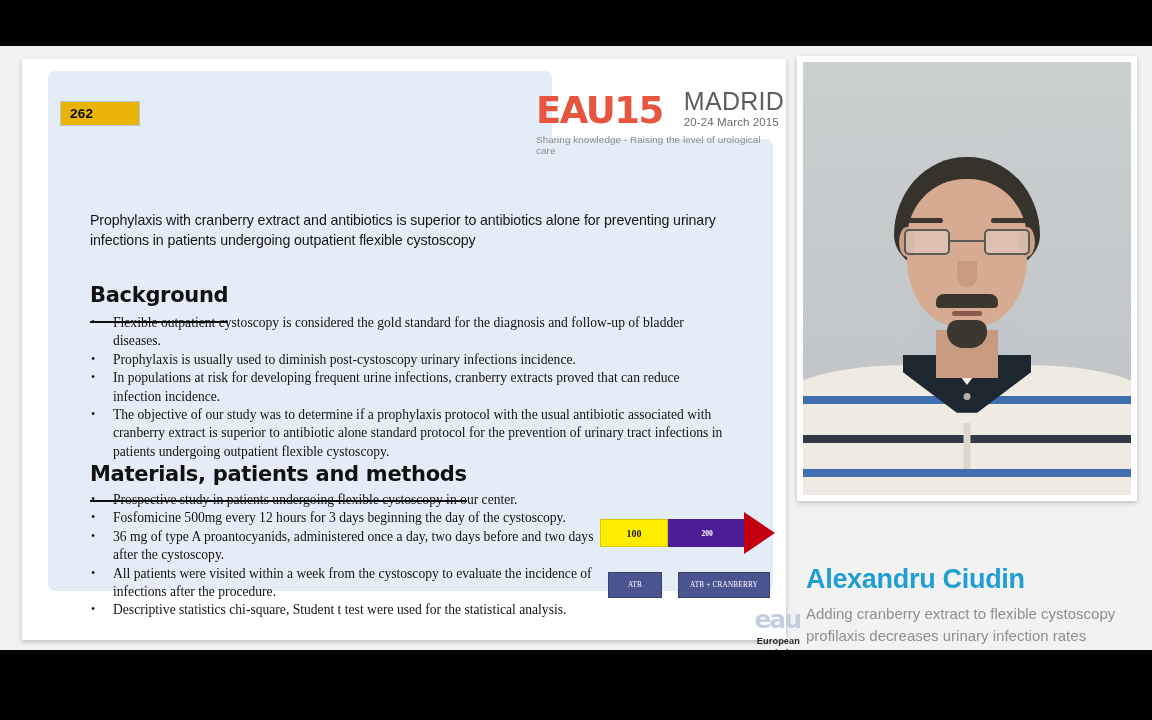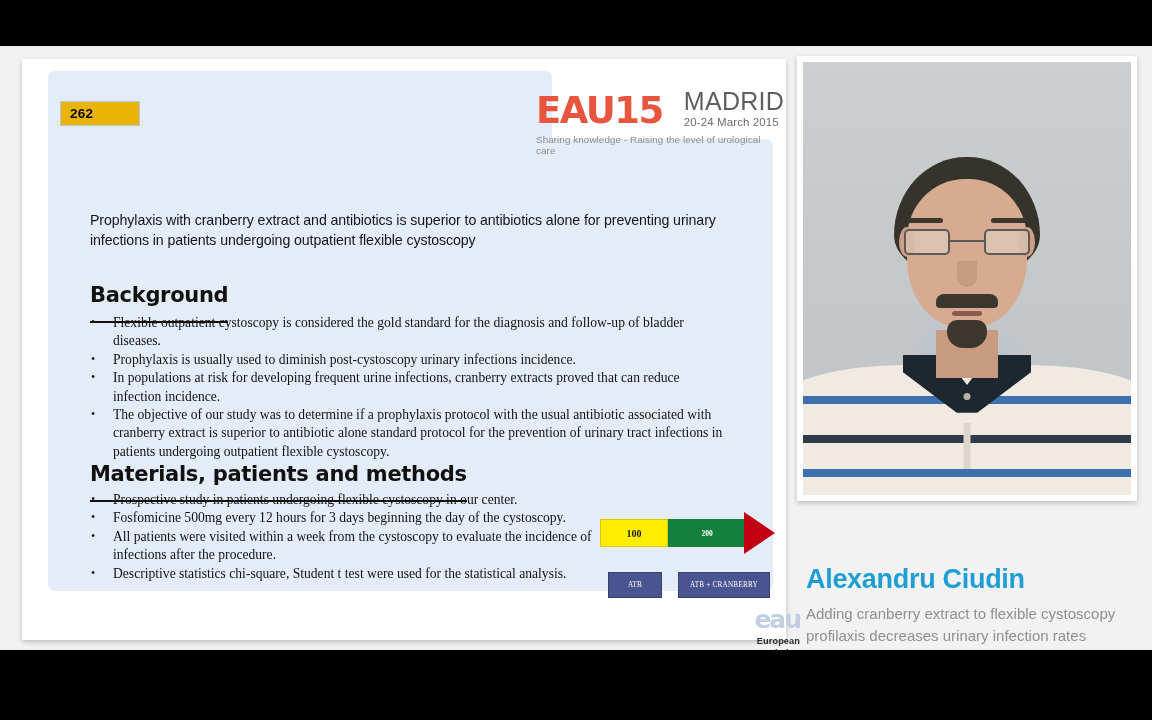--- a/index.html
+++ b/index.html
@@ -118,21 +118,21 @@
   .diagram { position: absolute; left: 578px; top: 455px; width: 178px; height: 90px; }
   .arrow-wrap { position: relative; width: 175px; height: 38px; }
   .arrow-yellow {
     position: absolute; left: 0; top: 5px; width: 68px; height: 28px;
     background: #ffed00; border: 1px solid #d8c900;
     display: flex; align-items: center; justify-content: center;
     font-family: Liberation Serif, serif; font-size: 10px; font-weight: bold; color: #1a1a1a;
   }
   .arrow-red {
     position: absolute; left: 68px; top: 5px; width: 78px; height: 28px;
-    background: #15803d;
+    background: #4c1d95;
     display: flex; align-items: center; justify-content: center;
     font-family: "Liberation Serif", serif; font-size: 7.5px; font-weight: bold; color: #ffffff;
   }
   .arrow-head {
     position: absolute; left: 144px; top: -2px;
     width: 0; height: 0;
     border-top: 21px solid transparent;
     border-bottom: 21px solid transparent;
     border-left: 31px solid #c20011;
   }
@@ -309,20 +309,21 @@
         <li>Flexible outpatient cystoscopy is considered the gold standard for the diagnosis and follow-up of bladder diseases.</li>
         <li>Prophylaxis is usually used to diminish post-cystoscopy urinary infections incidence.</li>
         <li>In populations at risk for developing frequent urine infections, cranberry extracts proved that can reduce infection incidence.</li>
         <li>The objective of our study was to determine if a prophylaxis protocol with the usual antibiotic associated with cranberry extract is superior to antibiotic alone standard protocol for the prevention of urinary tract infections in patients undergoing outpatient flexible cystoscopy.</li>
       </ul>
 
       <div class="sec-head mpm">Materials, patients and methods</div>
       <ul class="bullets mpm">
         <li>Prospective study in patients undergoing flexible cystoscopy in our center.</li>
         <li>Fosfomicine 500mg every 12 hours for 3 days beginning the day of the cystoscopy.</li>
+        <li>36 mg of type A proantocyanids, administered once a day, two days before and two days after the cystoscopy.</li>
         <li>All patients were visited within a week from the cystoscopy to evaluate the incidence of infections after the procedure.</li>
         <li>Descriptive statistics chi-square, Student t test were used for the statistical analysis.</li>
       </ul>
 
       <div class="diagram">
         <div class="arrow-wrap">
           <div class="arrow-yellow">100</div>
           <div class="arrow-red">200</div>
           <div class="arrow-head"></div>
         </div>

